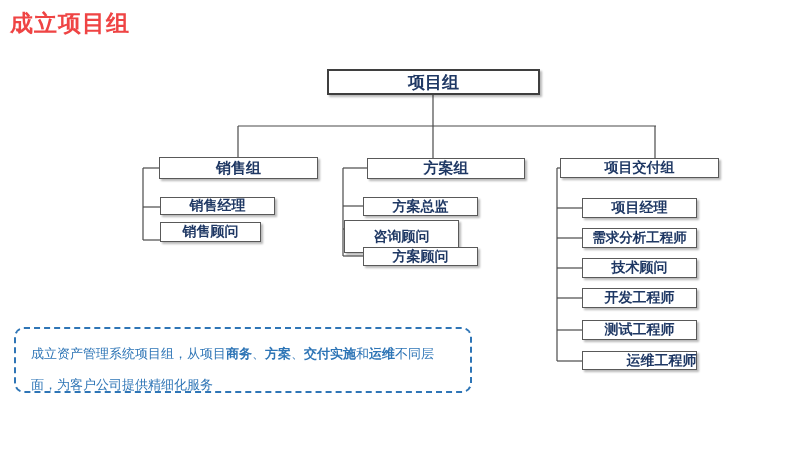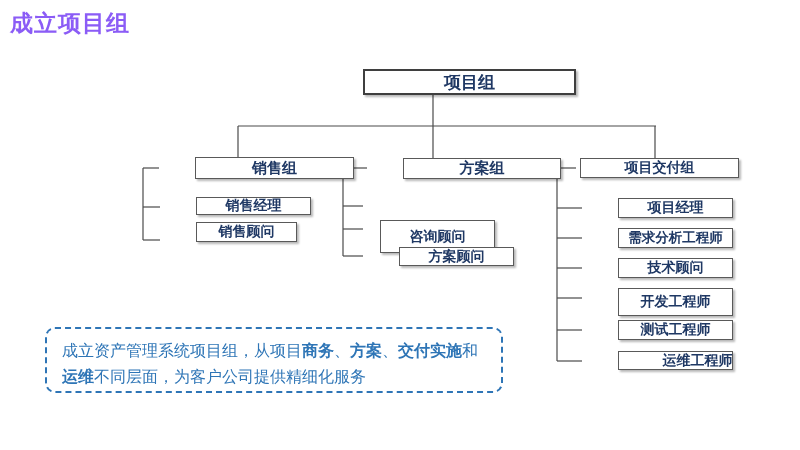--- a/index.html
+++ b/index.html
@@ -12,50 +12,49 @@
     width:800px;height:450px;
     background:#ffffff;
     overflow:hidden;
     margin:0 auto;
   }
   .slide-title{
     position:absolute;
     left:10px;top:8px;
     font-size:23px;
     font-weight:bold;
-    color:#8b5cf6;
+    color:#ef4444;
     letter-spacing:1px;
   }
   .connectors{
     position:absolute;left:0;top:0;width:800px;height:450px;
   }
   .node{
     position:absolute;
     background:#ffffff;
     border:1px solid #595959;
     box-shadow:2px 2px 2px rgba(0,0,0,0.28);
     display:flex;align-items:center;justify-content:center;
     color:#1F3864;
     font-weight:bold;
     box-sizing:border-box;
     white-space:nowrap;
-    margin-left:36px;
   }
   .node.root{border:2px solid #3f3f3f;}
   .note-box{
     position:absolute;
-    left:45px;top:327px;
+    left:14px;top:327px;
     width:458px;height:66px;
     box-sizing:border-box;
     border:2px dashed #2E75B6;
     border-radius:10px;
     padding:9px 15px 0 15px;
     color:#2E75B6;
-    font-size:16px;
-    line-height:26px;
+    font-size:13px;
+    line-height:31px;
   }
   .note-box .b{font-weight:bold;}
 </style>
 </head>
 <body>
 
 <div class="slide">
 
   <div class="slide-title">成立项目组</div>
 
@@ -86,32 +85,33 @@
       <line x1="557" y1="298" x2="582" y2="298"></line>
       <line x1="557" y1="330" x2="582" y2="330"></line>
       <line x1="557" y1="361" x2="582" y2="361"></line>
     </g>
   </svg>
 
   <div class="node root" style="left:327px;top:69px;width:213px;height:26px;font-size:17px;">项目组</div>
 
   <div class="node" style="left:159px;top:157px;width:159px;height:22px;font-size:15px;">销售组</div>
   <div class="node" style="left:367px;top:158px;width:158px;height:21px;font-size:15px;">方案组</div>
-  <div class="node" style="left:544px;top:158px;width:159px;height:20px;font-size:14px;">项目交付组</div>
+  <div class="node" style="left:560px;top:158px;width:159px;height:20px;font-size:14px;">项目交付组</div>
 
   <div class="node" style="left:160px;top:197px;width:115px;height:18px;font-size:14px;">销售经理</div>
   <div class="node" style="left:160px;top:222px;width:101px;height:20px;font-size:14px;">销售顾问</div>
 
+  <div class="node" style="left:363px;top:197px;width:115px;height:19px;font-size:14px;">方案总监</div>
   <div class="node" style="left:344px;top:220px;width:115px;height:33px;font-size:14px;">咨询顾问</div>
   <div class="node" style="left:363px;top:247px;width:115px;height:19px;font-size:14px;">方案顾问</div>
 
   <div class="node" style="left:582px;top:198px;width:115px;height:20px;font-size:14px;">项目经理</div>
   <div class="node" style="left:582px;top:228px;width:115px;height:20px;font-size:13.5px;">需求分析工程师</div>
   <div class="node" style="left:582px;top:258px;width:115px;height:20px;font-size:14px;">技术顾问</div>
-  <div class="node" style="left:582px;top:288px;width:115px;height:28px;font-size:14px;">开发工程师</div>
+  <div class="node" style="left:582px;top:288px;width:115px;height:20px;font-size:14px;">开发工程师</div>
   <div class="node" style="left:582px;top:320px;width:115px;height:20px;font-size:14px;text-align:center;">测试工程师</div>
   <div class="node" style="left:582px;top:351px;width:115px;height:19px;font-size:14px;padding-left:44px;">运维工程师</div>
 
   <div class="note-box">
     <span>成立资产管理系统项目组，从项目</span><span class="b">商务</span><span>、</span><span class="b">方案</span><span>、</span><span class="b">交付实施</span><span>和</span><span class="b">运维</span><span>不同层面，为客户公司提供精细化服务</span>
   </div>
 
 </div>
 
 </body></html>

